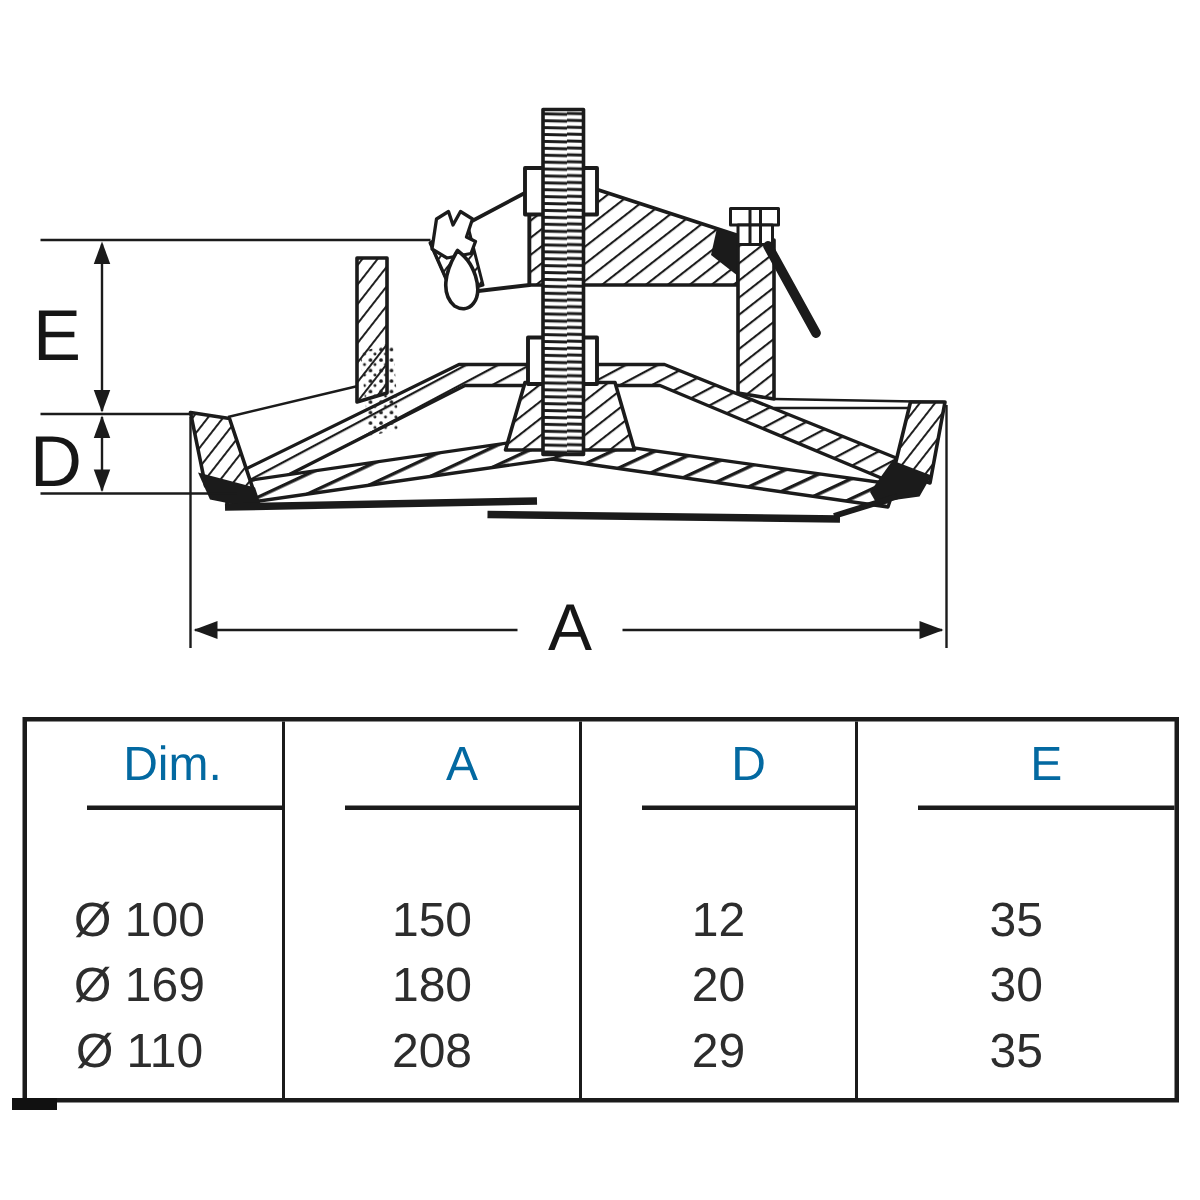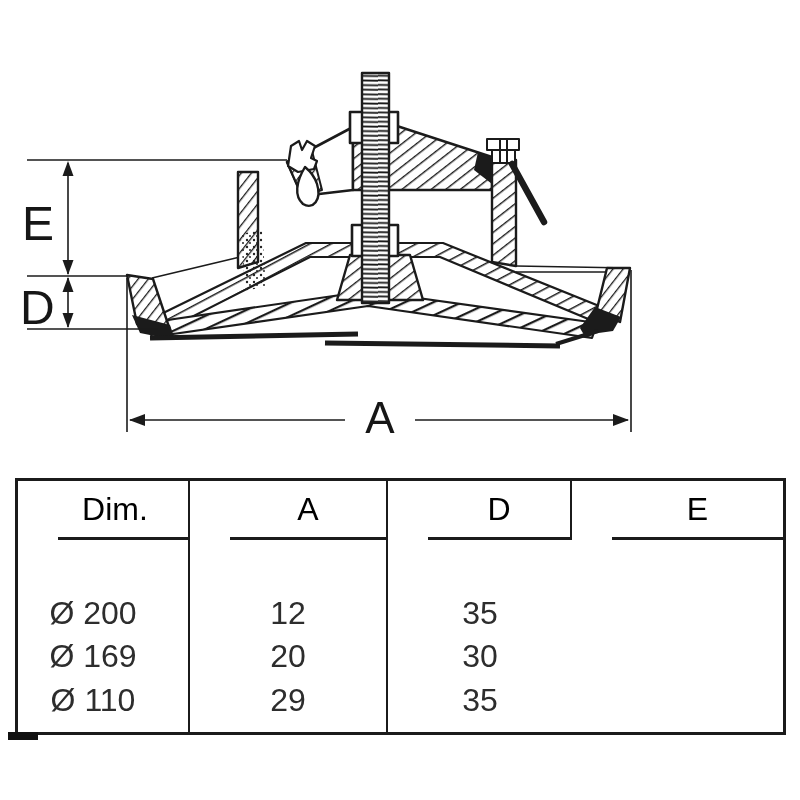--- a/index.html
+++ b/index.html
@@ -9,21 +9,21 @@
   .drawing-svg text{font-family:"Liberation Sans",sans-serif;fill:#161616;}
   .dim-label{font-size:48px;}
   .dim-label-a{font-size:44px;}
 
   .spec-table{position:absolute;left:15px;top:478px;width:771px;height:257px;
               box-sizing:border-box;border:3px solid #1b1b1b;background:#ffffff;
               display:grid;grid-template-columns:172px 198px 184px 1fr;
               grid-template-rows:59px 1fr;}
   .th{display:flex;align-items:center;justify-content:center;
       border-bottom:3px solid #1b1b1b;border-right:2px solid #1b1b1b;
-      font-size:32px;color:#000000;margin-left:40px;}
+      font-size:32px;color:#0369a1;margin-left:40px;}
   .th.last,.td.last{border-right:none;}
   .th.dim-col{padding-right:16px;}
   .td{display:flex;flex-direction:column;justify-content:flex-end;align-items:center;
       border-right:2px solid #1b1b1b;padding-bottom:10px;}
   .td.dim-col{padding-right:20px;}
   .td .val{line-height:43.5px;font-size:32px;color:#2d2d2d;white-space:pre;}
   .scan-artifact{position:absolute;left:8px;top:732px;width:30px;height:8px;background:#111;}
 </style>
 </head>
 <body>
@@ -141,23 +141,28 @@
     </g>
   </svg>
 
   <div class="spec-table">
     <div class="th dim-col">Dim.</div>
     <div class="th">A</div>
     <div class="th">D</div>
     <div class="th last">E</div>
 
     <div class="td dim-col">
-      <div class="val">Ø 200</div>
+      <div class="val">Ø 100</div>
       <div class="val">Ø 169</div>
       <div class="val">Ø 110</div>
+    </div>
+    <div class="td">
+      <div class="val">150</div>
+      <div class="val">180</div>
+      <div class="val">208</div>
     </div>
     <div class="td">
       <div class="val">12</div>
       <div class="val">20</div>
       <div class="val">29</div>
     </div>
     <div class="td last">
       <div class="val">35</div>
       <div class="val">30</div>
       <div class="val">35</div>

